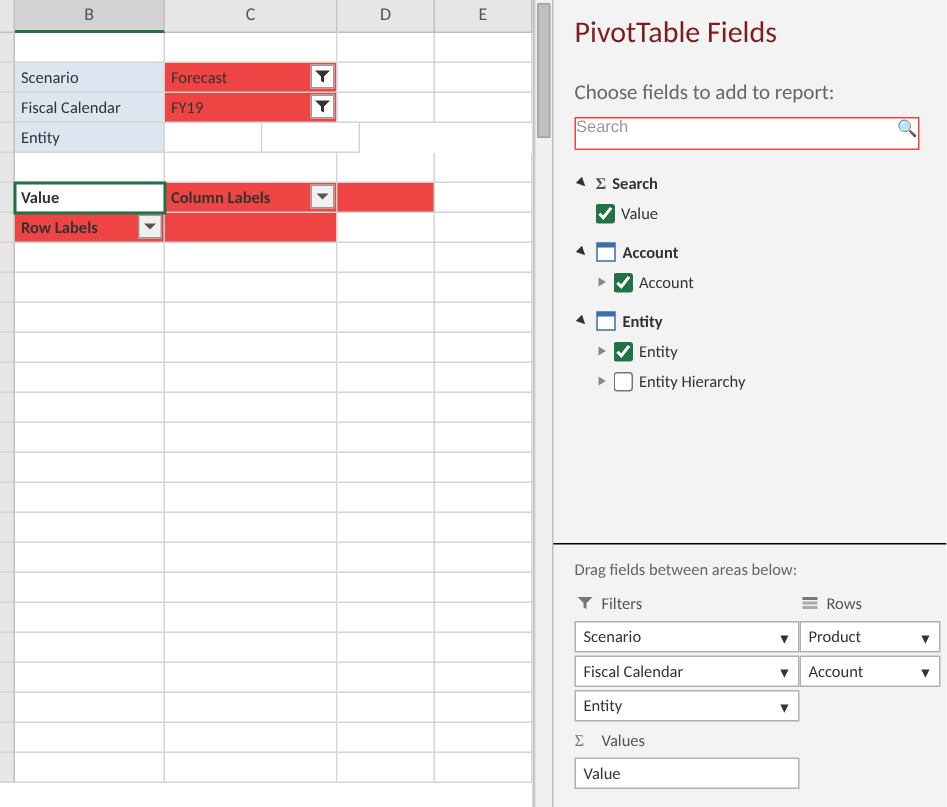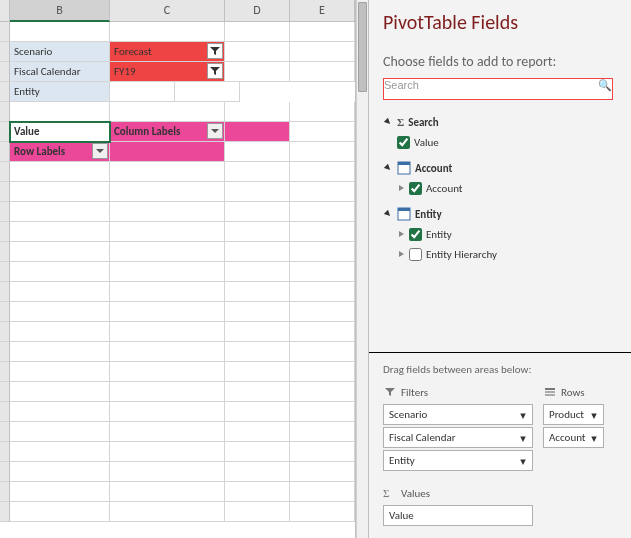--- a/index.html
+++ b/index.html
@@ -10,21 +10,21 @@
 .col-h{border-right:1px solid #c0c0c0;border-bottom:1px solid #c0c0c0;background:#e6e6e6;text-align:center;line-height:20px;color:#555;font-size:12px}
 .col-h.sel{background:#d2d2d2;border-bottom:2px solid #217346}
 .cB{width:100px}.cC{width:115px}.cD{width:65px}.cE{width:65px}
 .grid{flex:1;overflow:hidden}
 .row{display:flex;height:20px}
 .rh{width:10px;border-right:1px solid #c0c0c0;border-bottom:1px solid #d4d4d4;background:#e6e6e6}
 .cell{border-right:1px solid #d4d4d4;border-bottom:1px solid #d4d4d4;padding:0 4px;line-height:19px;white-space:nowrap;background:#fff;position:relative}
 .cell.filter-label{background:#dce6f1}
 .cell.filter-val{background:#ef4444}
 .cell.active{background:#fff;outline:2px solid #217346;outline-offset:-1px;z-index:2}
-.cell.pvhdr{background:#ec4899}
+.cell.pvhdr{background:#ef4444}
 .filter-btn{position:absolute;right:1px;top:1px;width:16px;height:16px;border:1px solid #999;background:#fff;display:flex;align-items:center;justify-content:center;cursor:pointer}
 .filter-btn svg{width:10px;height:10px}
 .dd-btn{position:absolute;right:1px;top:1px;width:16px;height:16px;border:1px solid #999;background:#f0f0f0;display:flex;align-items:center;justify-content:center;cursor:pointer}
 .dd-btn svg{width:8px;height:8px}
 .vsb{width:12px;background:#f0f0f0;border-left:1px solid #d0d0d0;position:relative}
 .vsb .thumb{position:absolute;left:1px;right:1px;top:2px;height:90px;background:#c0c0c0;border:1px solid #a0a0a0;border-radius:1px}
 .panel{flex:1;background:#f3f3f3;display:flex;flex-direction:column;border-left:1px solid #c0c0c0}
 .panel-head{padding:10px 14px 6px 14px}
 .panel-title{font-size:20px;font-weight:300;color:#7f1d1d;margin-bottom:19px}
 .panel-sub{font-size:14px;color:#666;margin-bottom:8px}
@@ -37,21 +37,21 @@
 .tri{width:10px;height:10px;margin-right:4px;display:inline-flex;align-items:center;justify-content:center}
 .tri svg{width:8px;height:8px}
 .sigma{font-family:"Cambria",serif;font-weight:bold;margin-right:4px;color:#555}
 .tbl-ico{width:14px;height:14px;margin-right:4px}
 .child{margin-left:14px;display:flex;align-items:center;height:20px;color:#333}
 .child .tri{margin-right:2px}
 .chk{width:13px;height:13px;margin-right:4px;cursor:pointer;accent-color:#217346}
 .more-ico{width:14px;height:12px;margin-right:4px;display:inline-block;border:1px solid #c0953b;background:#fce8b2;position:relative}
 .more-ico::after{content:"⋯";position:absolute;top:-2px;left:1px;font-size:9px;color:#8a6000}
 .areas-label{padding:10px 14px 6px 14px;font-size:11px;color:#666;border-top:1px solid #000000;margin-top:4px}
-.areas{display:grid;grid-template-columns:150px 1fr;gap:10px;padding:0 27px 10px 14px}
+.areas{display:grid;grid-template-columns:150px 1fr;gap:0;padding:0 4px 10px 14px}
 .area{}
 .area-hd{display:flex;align-items:center;height:20px;color:#555;font-size:11px;margin-bottom:2px}
 .area-hd svg,.area-hd .sig{width:14px;height:12px;margin-right:4px}
 .area-item{border:1px solid #b0b0b0;background:#fff;height:21px;display:flex;align-items:center;padding:0 5px;margin-bottom:2px;font-size:11px;color:#333;position:relative;cursor:grab}
 .area-item .dd{position:absolute;right:2px;top:3px;width:14px;height:14px;display:flex;align-items:center;justify-content:center}
 </style>
 </head>
 <body>
 
 <div class="spreadsheet">

